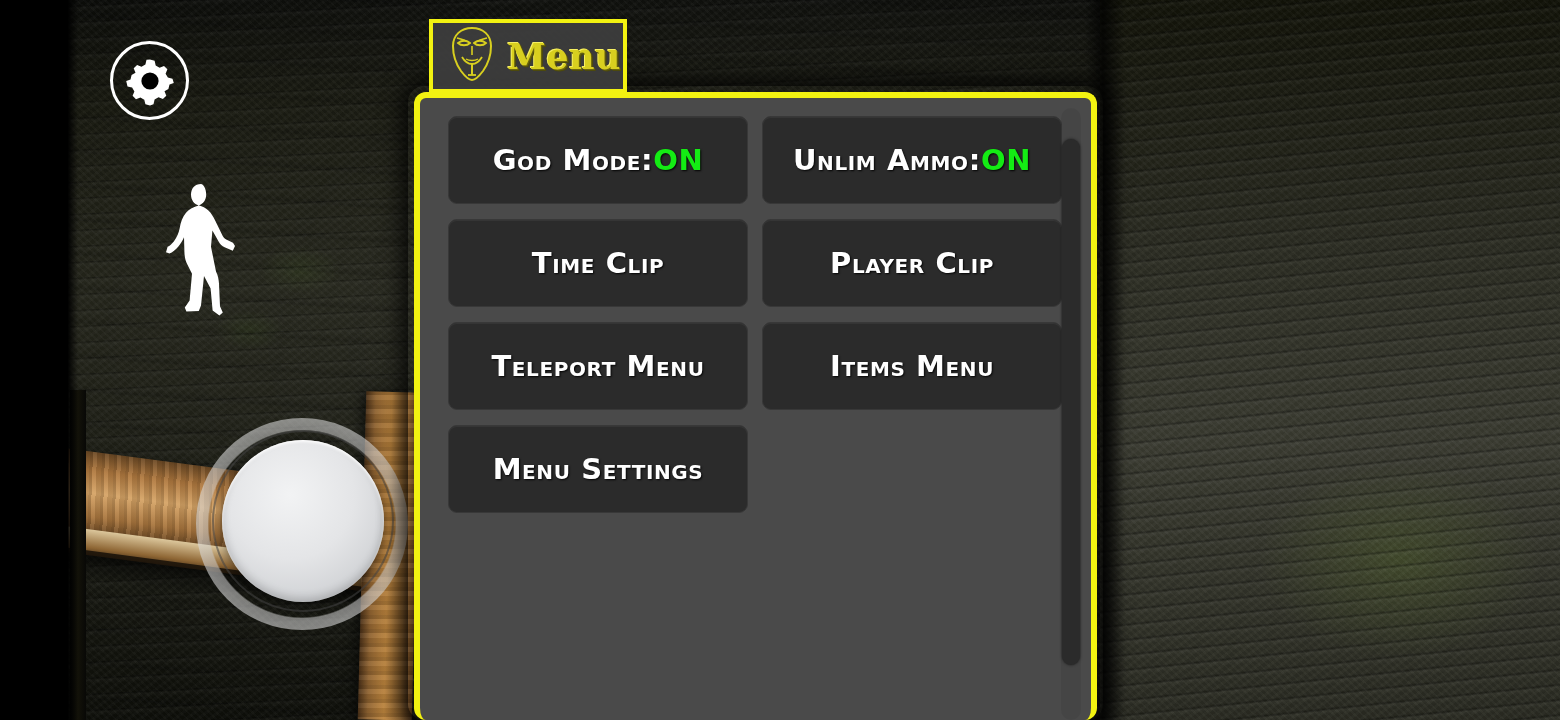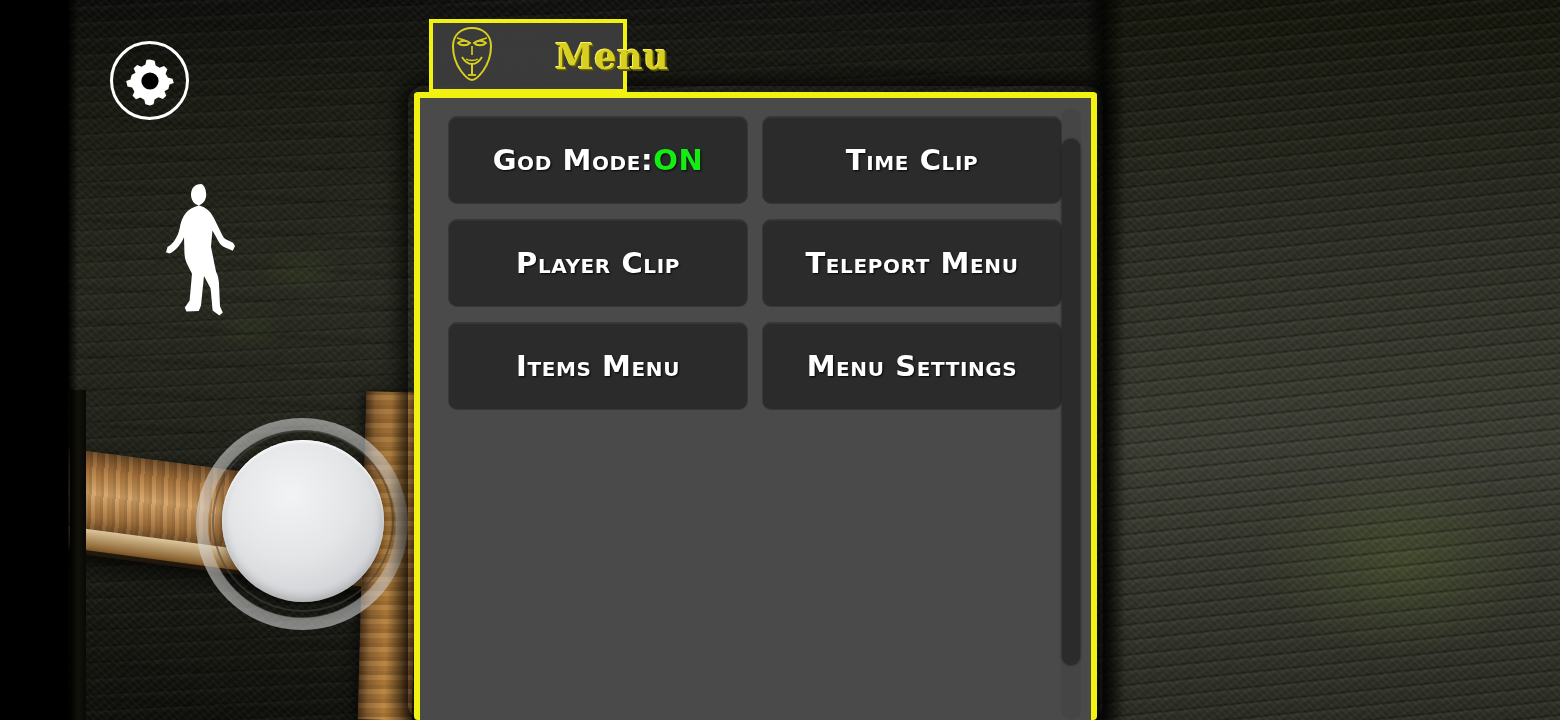--- a/index.html
+++ b/index.html
@@ -228,30 +228,29 @@
   .menu-tab-label {
     font-family: "DejaVu Serif", serif;
     font-size: 35px;
     font-weight: 700;
     color: #d8cf1f;
     letter-spacing: .5px;
     text-shadow:
       1px 1px 0 #6b6610,
       2px 2px 0 #4d4a0c,
       -1px -1px 0 #f7f060;
-    margin-left: 48px;
   }
 
   
   .mod-panel {
     position: absolute;
     left: 414px; top: 92px;
     width: 683px; height: 628px;
     border: 6px solid #f2f211;
-    border-radius: 4px;
+    border-radius: 12px;
     border-bottom: none;
     background: #4a4a4a;
     z-index: 5;
     overflow: hidden;
   }
   .panel-inner {
     position: absolute;
     inset: 0;
     padding: 18px 40px 0 28px;
   }
@@ -391,20 +390,23 @@
   </div>
 
   <div class="panel-shadow"></div>
   <div class="mod-panel">
     <div class="panel-inner">
       <div class="btn-grid" id="btn-grid">
           <div class="mod-btn">
             <span class="mod-btn-label">God Mode:<span class="val-on">ON</span></span>
           </div>
           <div class="mod-btn">
+            <span class="mod-btn-label">Unlim Ammo:<span class="val-on">ON</span></span>
+          </div>
+          <div class="mod-btn">
             <span class="mod-btn-label">Time Clip</span>
           </div>
           <div class="mod-btn">
             <span class="mod-btn-label">Player Clip</span>
           </div>
           <div class="mod-btn">
             <span class="mod-btn-label">Teleport Menu</span>
           </div>
           <div class="mod-btn">
             <span class="mod-btn-label">Items Menu</span>

